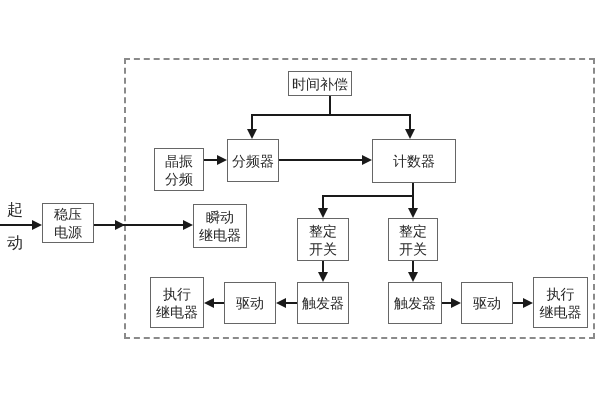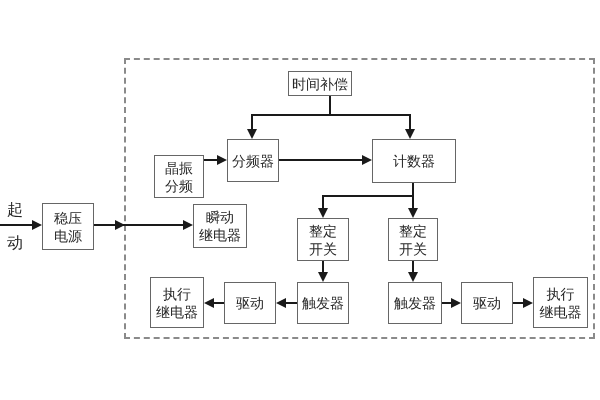--- a/index.html
+++ b/index.html
@@ -35,35 +35,35 @@
 </head>
 <body>
 
 <div class="canvas">
 
   <div class="dashed-frame"></div>
 
   <div class="start-char" style="left:7px;top:200px;">起</div>
   <div class="start-char" style="left:7px;top:233px;">动</div>
 
-  <div class="block" style="left:42px;top:203px;width:52px;height:47px;">
+  <div class="block" style="left:42px;top:203px;width:52px;height:40px;">
     <div>稳压</div>
     <div>电源</div>
   </div>
 
   <div class="block" style="left:193px;top:204px;width:54px;height:44px;">
     <div>瞬动</div>
     <div>继电器</div>
   </div>
 
   <div class="block" style="left:288px;top:71px;width:64px;height:25px;">
     <div>时间补偿</div>
   </div>
 
-  <div class="block" style="left:154px;top:155px;width:50px;height:43px;">
+  <div class="block" style="left:154px;top:148px;width:50px;height:43px;">
     <div>晶振</div>
     <div>分频</div>
   </div>
 
   <div class="block" style="left:227px;top:139px;width:52px;height:43px;">
     <div>分频器</div>
   </div>
 
   <div class="block" style="left:372px;top:139px;width:84px;height:44px;">
     <div>计数器</div>

